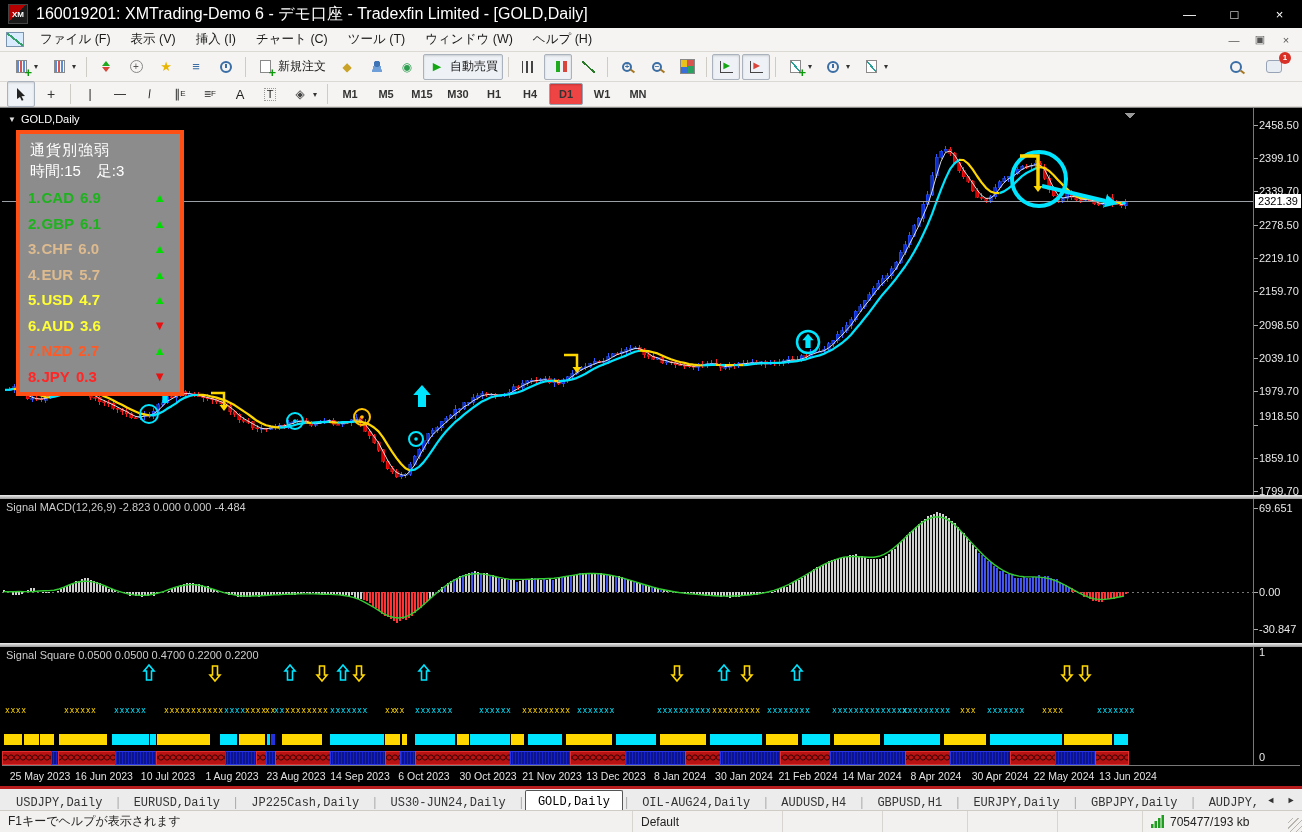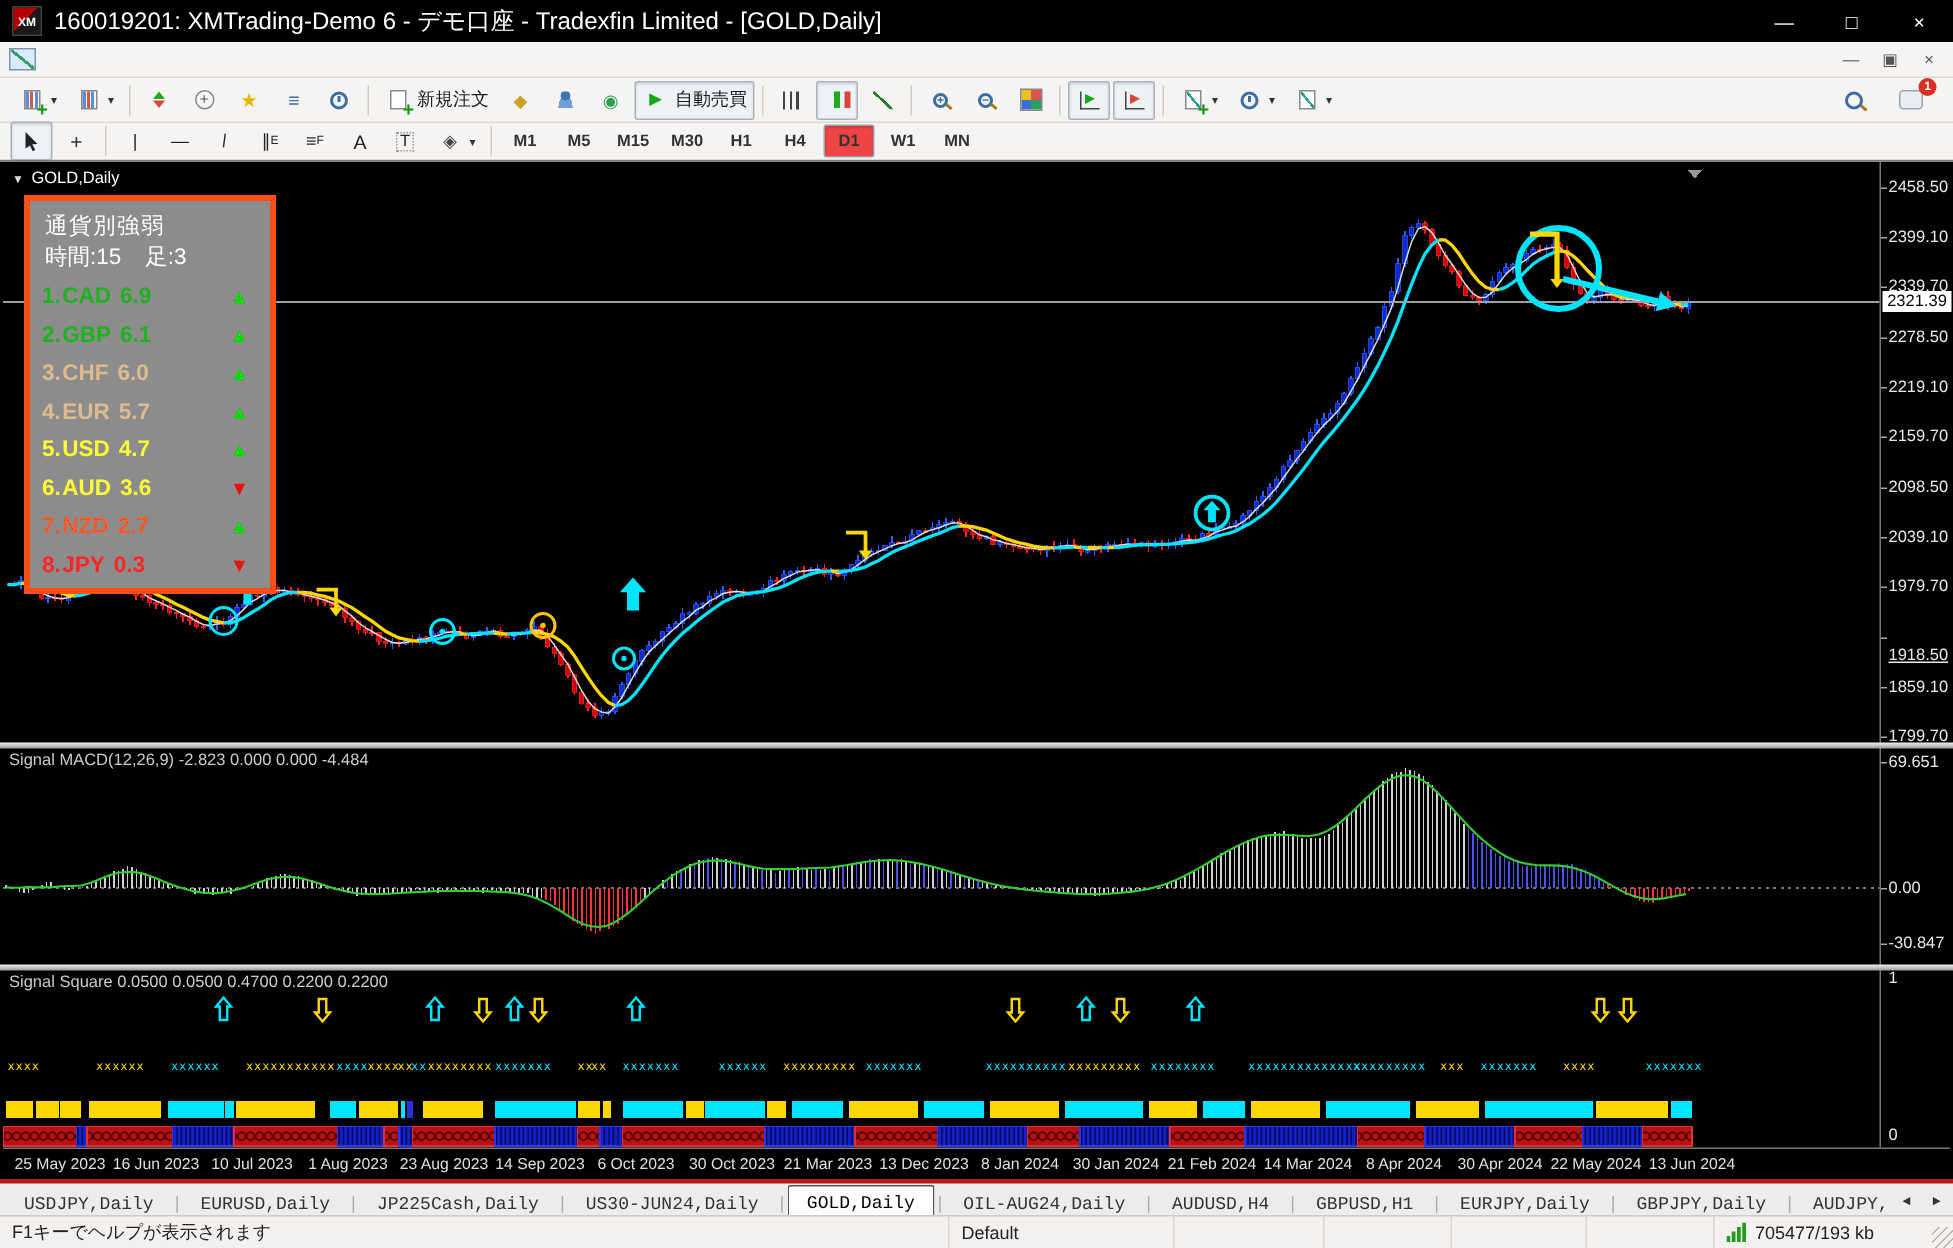--- a/index.html
+++ b/index.html
@@ -113,20 +113,29 @@
     <span class="title-text">160019201: XMTrading-Demo 6 - デモ口座 - Tradexfin Limited - [GOLD,Daily]</span>
     <div id="win-controls">
       <span class="wbtn">—</span>
       <span class="wbtn">□</span>
       <span class="wbtn">×</span>
     </div>
   </div>
 
   <div id="menubar">
     <span class="menu-chart-ic"></span>
+    <div id="menu-items" style="display:flex;">
+        <span class="menu-item">ファイル (F)</span>
+        <span class="menu-item">表示 (V)</span>
+        <span class="menu-item">挿入 (I)</span>
+        <span class="menu-item">チャート (C)</span>
+        <span class="menu-item">ツール (T)</span>
+        <span class="menu-item">ウィンドウ (W)</span>
+        <span class="menu-item">ヘルプ (H)</span>
+      </div>
     <div id="mdi">
       <span class="mdi-btn">—</span>
       <span class="mdi-btn">▣</span>
       <span class="mdi-btn">×</span>
     </div>
   </div>
 
   <div id="toolbar-main" class="tbar">
       <div class="tb-group">
         <div class="tb-btn">
@@ -1512,21 +1521,21 @@
         <div class="ax-lbl" style="top: 143.987px;">2219.10</div>
         <div class="ax-tick" style="top: 149.987px;"></div>
         <div class="ax-lbl" style="top: 176.983px;">2159.70</div>
         <div class="ax-tick" style="top: 182.983px;"></div>
         <div class="ax-lbl" style="top: 210.98px;">2098.50</div>
         <div class="ax-tick" style="top: 216.98px;"></div>
         <div class="ax-lbl" style="top: 243.977px;">2039.10</div>
         <div class="ax-tick" style="top: 249.977px;"></div>
         <div class="ax-lbl" style="top: 276.973px;">1979.70</div>
         <div class="ax-tick" style="top: 282.973px;"></div>
-        <div class="ax-lbl" style="top: 323px; text-decoration: underline;">1918.50</div>
+        <div class="ax-lbl" style="top: 302px;">1918.50</div>
         <div class="ax-tick" style="top: 316.97px;"></div>
         <div class="ax-lbl" style="top: 343.967px; text-align: right;">1859.10</div>
         <div class="ax-tick" style="top: 349.967px;"></div>
         <div class="ax-lbl" style="top: 376.963px;">1799.70</div>
         <div class="ax-tick" style="top: 382.963px;"></div>
         <div id="cur-price" style="top: 86.1646px;">2321.39</div>
         <div class="ax-lbl" style="top: 394px;">69.651</div>
         <div class="ax-tick" style="top: 400px;"></div>
         <div class="ax-lbl" style="top: 478px; text-align: center;">0.00</div>
         <div class="ax-tick" style="top: 484px;"></div>
@@ -1537,21 +1546,21 @@
       </div>
     <div id="date-axis">
         <span class="date-lbl" style="left: 38px;">25 May 2023</span>
         <span class="date-lbl" style="left: 102px;">16 Jun 2023</span>
         <span class="date-lbl" style="left: 166px;">10 Jul 2023</span>
         <span class="date-lbl" style="left: 230px;">1 Aug 2023</span>
         <span class="date-lbl" style="left: 294px;">23 Aug 2023</span>
         <span class="date-lbl" style="left: 358px;">14 Sep 2023</span>
         <span class="date-lbl" style="left: 422px;">6 Oct 2023</span>
         <span class="date-lbl" style="left: 486px;">30 Oct 2023</span>
-        <span class="date-lbl" style="left: 550px;">21 Mar 2023</span>
+        <span class="date-lbl" style="left: 550px;">21 Nov 2023</span>
         <span class="date-lbl" style="left: 614px;">13 Dec 2023</span>
         <span class="date-lbl" style="left: 678px;">8 Jan 2024</span>
         <span class="date-lbl" style="left: 742px;">30 Jan 2024</span>
         <span class="date-lbl" style="left: 806px;">21 Feb 2024</span>
         <span class="date-lbl" style="left: 870px;">14 Mar 2024</span>
         <span class="date-lbl" style="left: 934px;">8 Apr 2024</span>
         <span class="date-lbl" style="left: 998px;">30 Apr 2024</span>
         <span class="date-lbl" style="left: 1062px;">22 May 2024</span>
         <span class="date-lbl" style="left: 1126px;">13 Jun 2024</span>
       </div>

